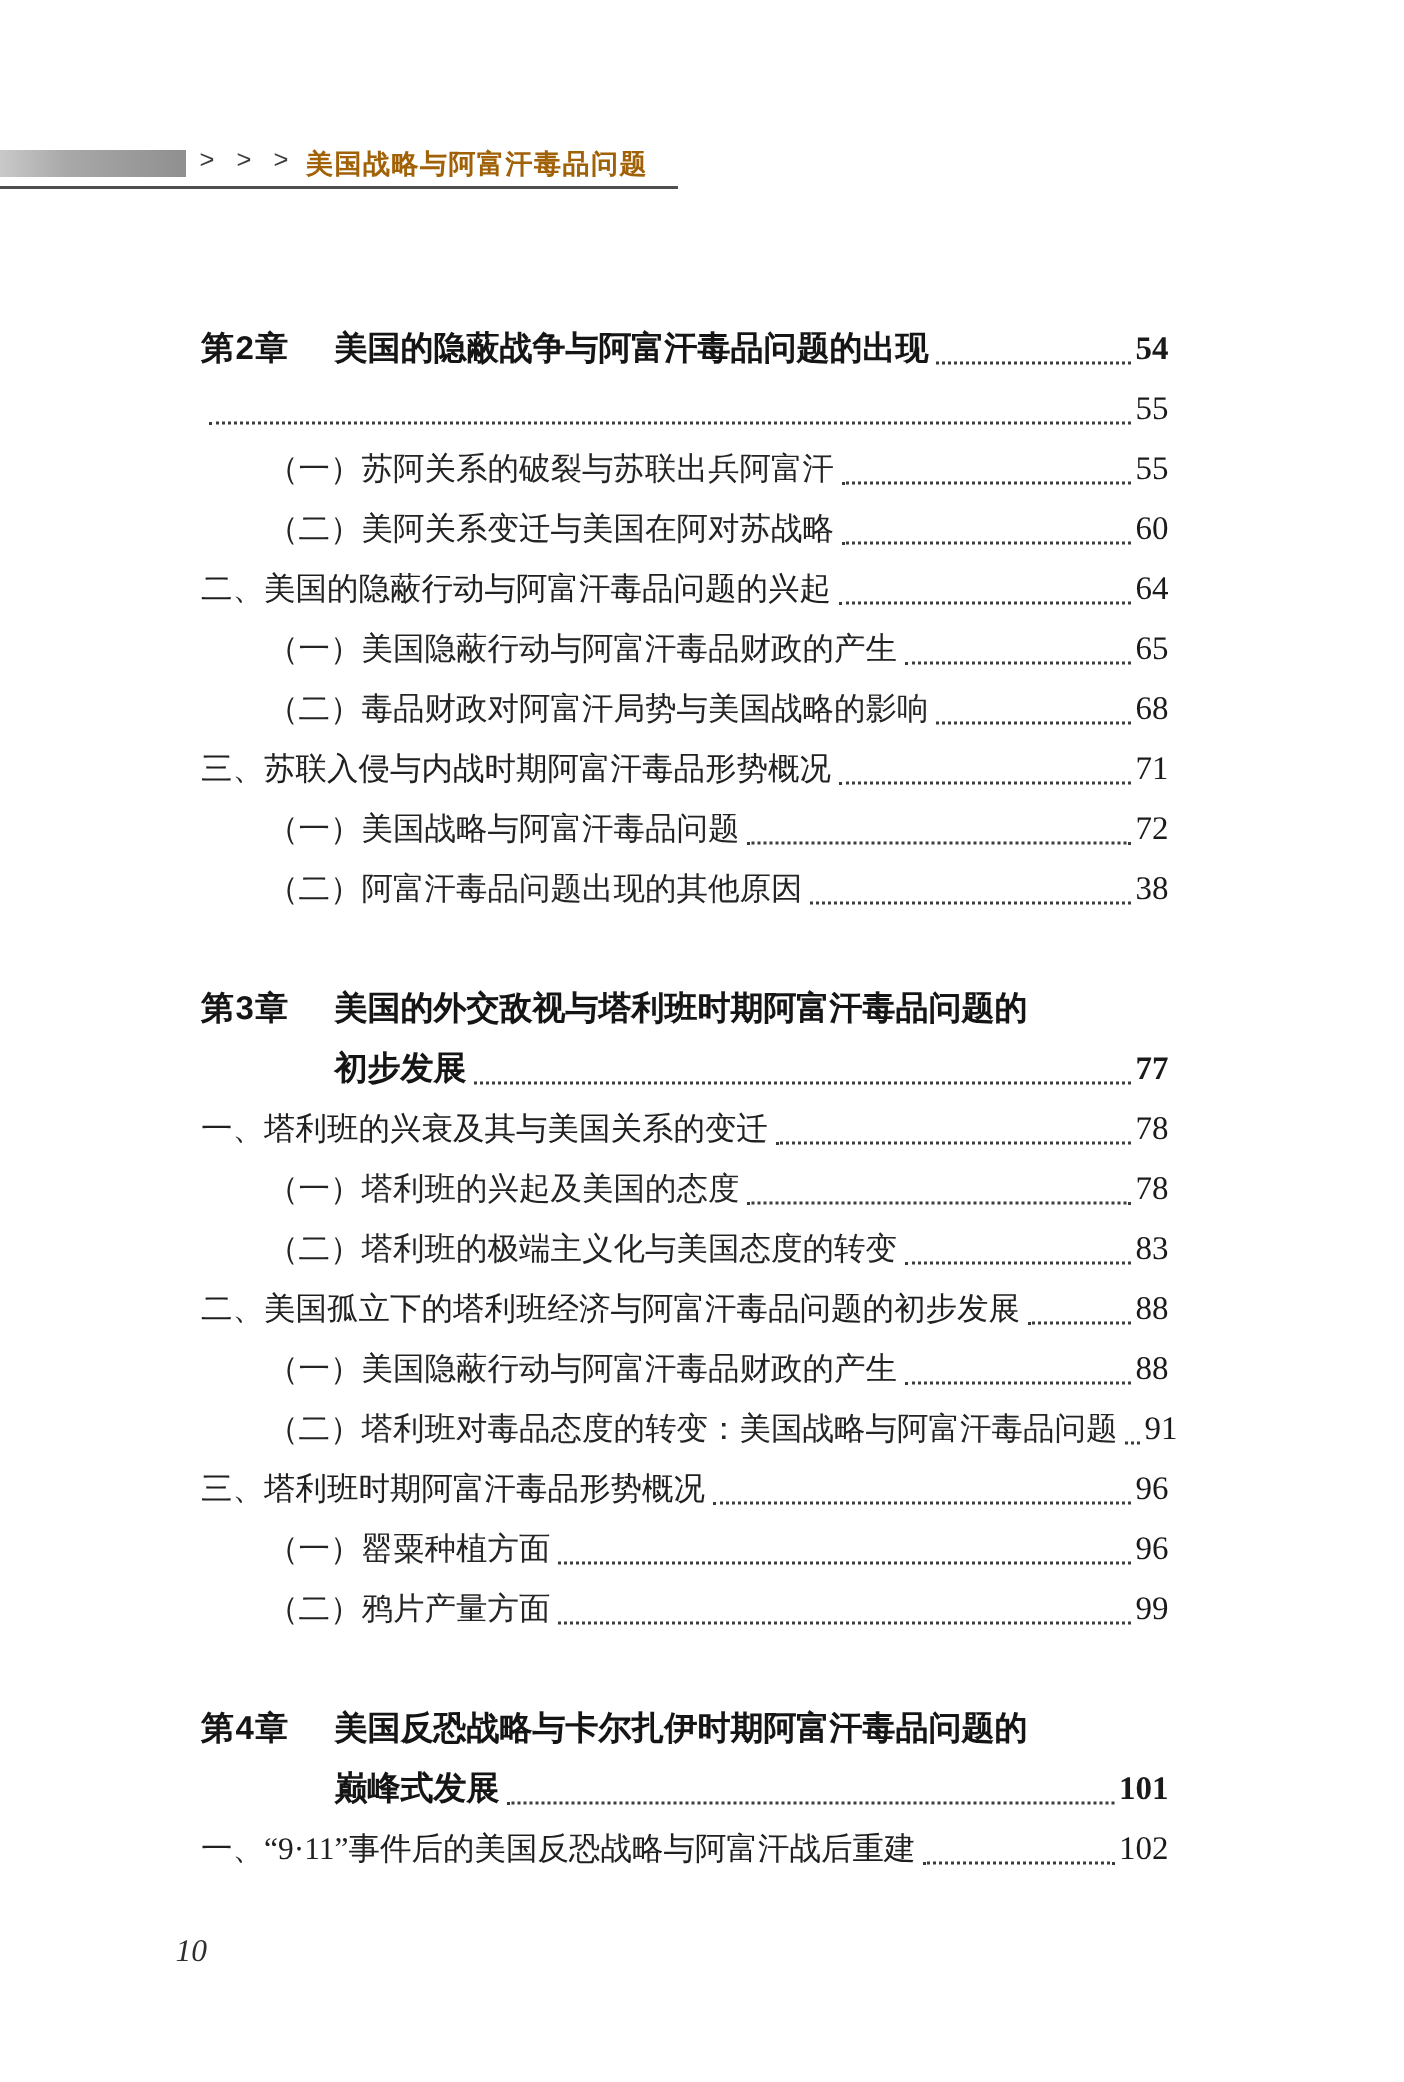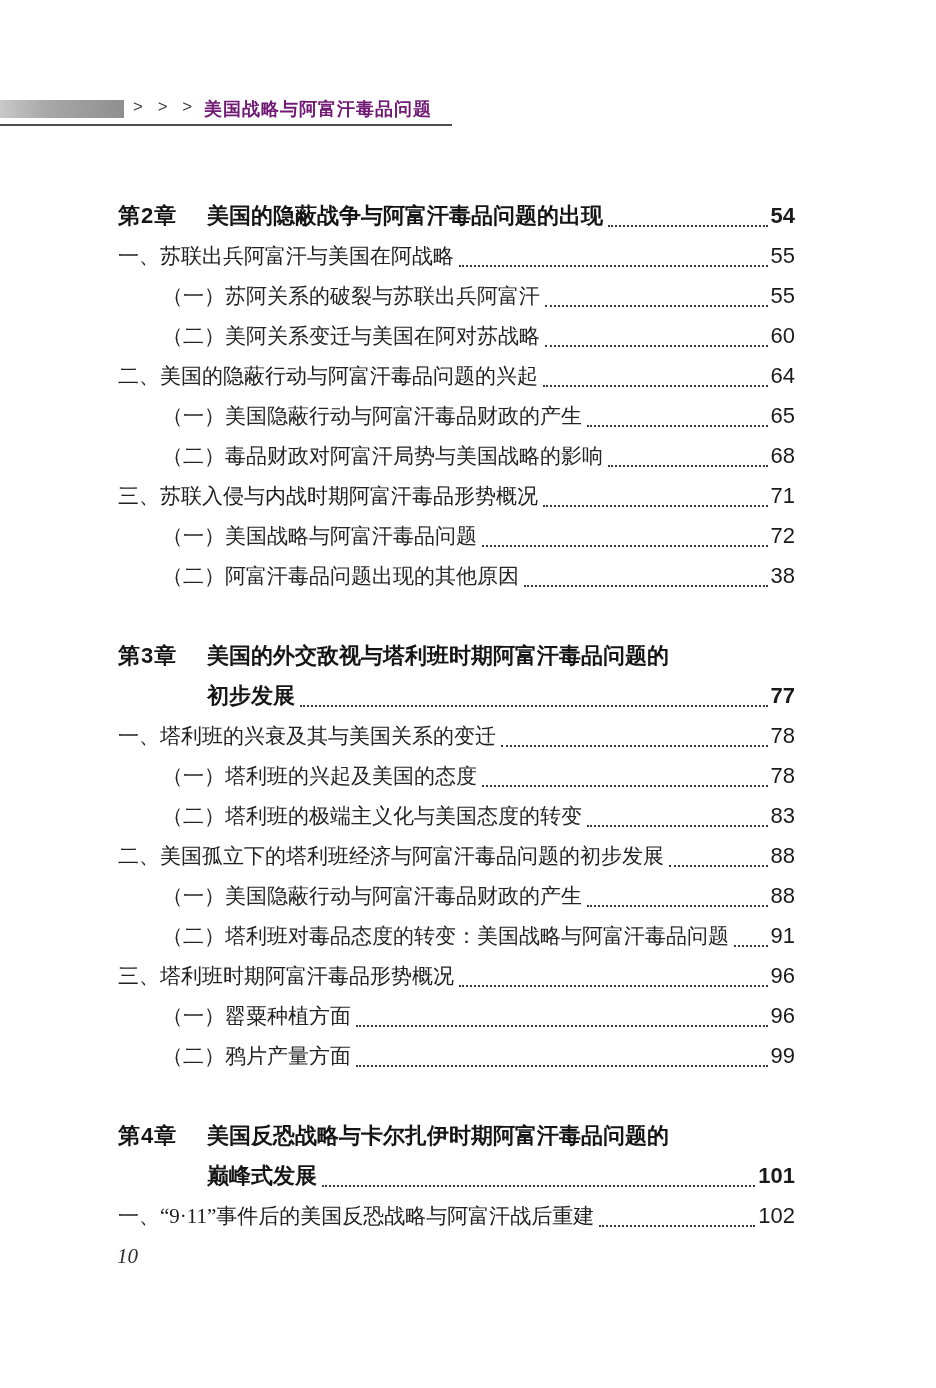--- a/index.html
+++ b/index.html
@@ -42,50 +42,50 @@
     word-spacing: 10px;
     color: #3d3d3d;
   }
   .running-title {
     position: absolute;
     left: 204px;
     top: 97px;
     font-family: "Liberation Sans", sans-serif;
     font-weight: 600;
     font-size: 18px;
-    color: #701a75;
+    color: #a16207;
     letter-spacing: 1px;
   }
   
   #toc {
     position: absolute;
     left: 118px;
     top: 196px;
     width: 677px;
   }
-  .section { margin: 0; }
+  .section { margin: 16px; }
   .section + .section { margin-top: 40px; }
   .row {
     height: 40px;
     display: flex;
     align-items: baseline;
     line-height: 40px;
     white-space: nowrap;
   }
   .entry-text { flex: 0 0 auto; }
   .leader {
     flex: 1 1 auto;
     min-width: 10px;
     border-bottom: 2px dotted #3b3b3b;
     align-self: flex-end;
     margin: 0 3px 9px 5px;
   }
   .page-num {
     flex: 0 0 auto;
-    font-family: Liberation Sans, sans-serif;
+    font-family: Liberation Serif, serif;
     font-size: 22px;
     color: #1a1a1a;
   }
   .lvl-chapter, .lvl-chapter-cont {
     font-family: "Liberation Sans", sans-serif;
     font-weight: bold;
     font-size: 22px;
     color: #151515;
   }
   .chap-label {
@@ -103,21 +103,21 @@
     font-family: "Liberation Serif", serif;
     font-size: 21px;
     color: #242424;
     padding-left: 44px;
     text-align: center;
   }
   
   .folio {
     position: absolute;
     left: 117px;
-    top: 1241px;
+    top: 1285px;
     font-family: "Liberation Serif", serif;
     font-style: italic;
     font-size: 21px;
     color: #2e2e2e;
     line-height: 30px;
   }
 </style>
 </head>
 <body>
 
@@ -132,21 +132,20 @@
 
   <main id="toc">
       <div class="section">
         <div class="row lvl-chapter">
           <span class="chap-label">第2章</span>
           <span class="entry-text">美国的隐蔽战争与阿富汗毒品问题的出现</span>
           <span class="leader"></span>
           <span class="page-num">54</span>
         </div>
         <div class="row lvl-l1">
-          <span class="entry-text">一、苏联出兵阿富汗与美国在阿战略</span>
           <span class="leader"></span>
           <span class="page-num">55</span>
         </div>
         <div class="row lvl-l2">
           <span class="entry-text">（一）苏阿关系的破裂与苏联出兵阿富汗</span>
           <span class="leader"></span>
           <span class="page-num">55</span>
         </div>
         <div class="row lvl-l2">
           <span class="entry-text">（二）美阿关系变迁与美国在阿对苏战略</span>

